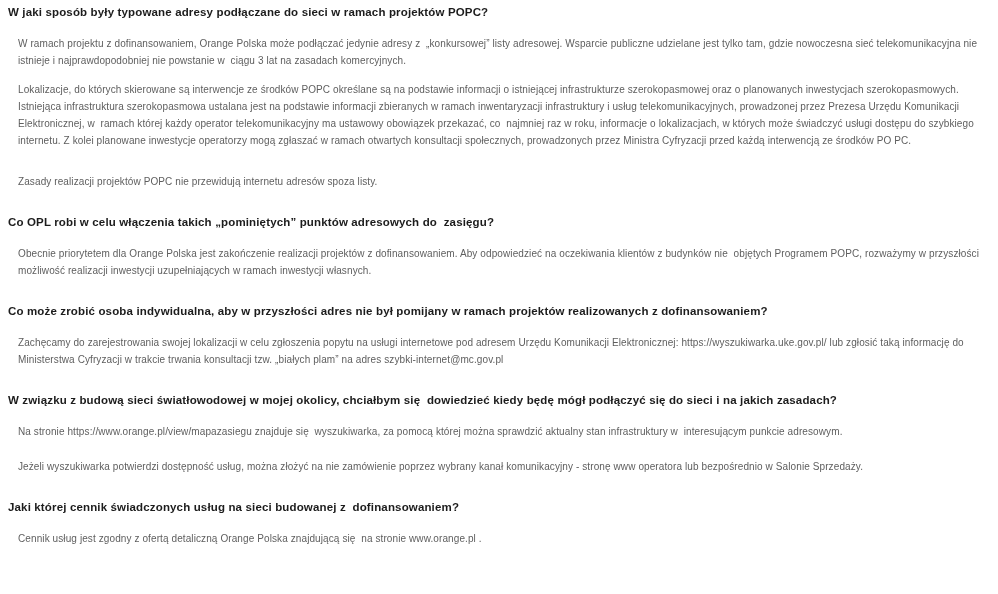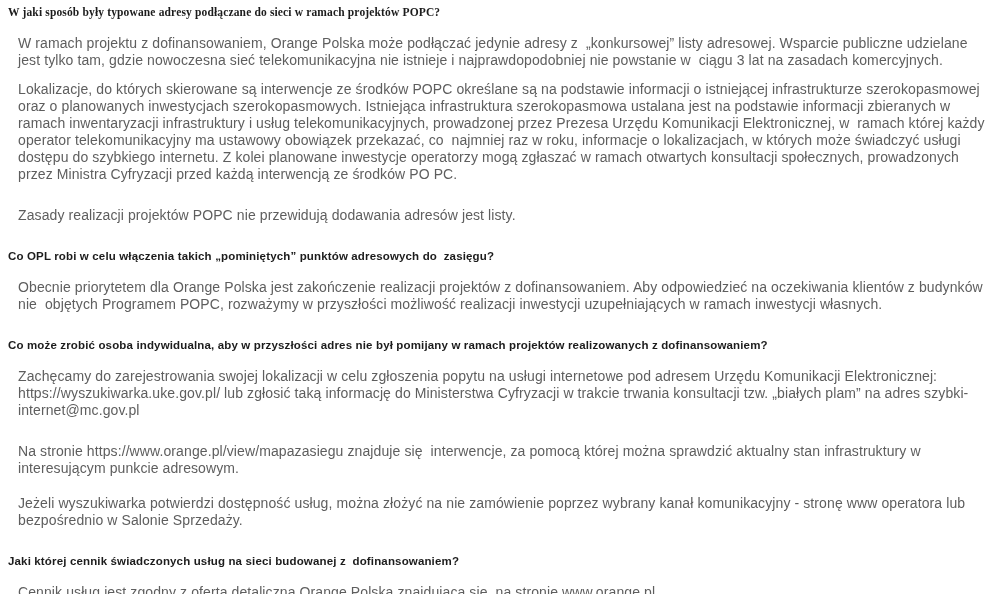--- a/index.html
+++ b/index.html
@@ -22,59 +22,60 @@
   .question {
     font-size: 11.5px;
     font-weight: 700;
     color: #1c1c1c;
     letter-spacing: 0.15px;
     line-height: 17px;
     margin: 0 0 14px 0;
     white-space: pre-wrap;
   }
   .answer {
-    font-size: 14px;
+    font-size: 10px;
     font-weight: 400;
     color: #5e5e5e;
     letter-spacing: 0.1px;
     line-height: 17px;
     margin: 0 0 12px 10px;
     white-space: pre-wrap;
   }
   .answer:last-child {
     margin-bottom: 0;
   }
 </style>
 </head>
 <body>
 
 <div class="page" style="background: rgb(255, 255, 255);">
   <div id="faq-list">
   <section class="qa">
-    <h2 class="question" style="color: rgb(28, 28, 28); font-family: Liberation Serif, serif;">W jaki sposób były typowane adresy podłączane do sieci w ramach projektów POPC?</h2>
+    <h2 class="question" style="color: rgb(28, 28, 28);">W jaki sposób były typowane adresy podłączane do sieci w ramach projektów POPC?</h2>
   <p class="answer" style="color: rgb(94, 94, 94);">W ramach projektu z dofinansowaniem, Orange Polska może podłączać jedynie adresy z  „konkursowej” listy adresowej. Wsparcie publiczne udzielane jest tylko tam, gdzie nowoczesna sieć telekomunikacyjna nie istnieje i najprawdopodobniej nie powstanie w  ciągu 3 lat na zasadach komercyjnych.</p>
         <p class="answer" style="color: rgb(94, 94, 94);">Lokalizacje, do których skierowane są interwencje ze środków POPC określane są na podstawie informacji o istniejącej infrastrukturze szerokopasmowej oraz o planowanych inwestycjach szerokopasmowych. Istniejąca infrastruktura szerokopasmowa ustalana jest na podstawie informacji zbieranych w ramach inwentaryzacji infrastruktury i usług telekomunikacyjnych, prowadzonej przez Prezesa Urzędu Komunikacji Elektronicznej, w  ramach której każdy operator telekomunikacyjny ma ustawowy obowiązek przekazać, co  najmniej raz w roku, informacje o lokalizacjach, w których może świadczyć usługi dostępu do szybkiego internetu. Z kolei planowane inwestycje operatorzy mogą zgłaszać w ramach otwartych konsultacji społecznych, prowadzonych przez Ministra Cyfryzacji przed każdą interwencją ze środków PO PC.</p>
       </section>
 
   <section class="qa">
-  <p class="answer" style="color: rgb(94, 94, 94);">Zasady realizacji projektów POPC nie przewidują dodawania adresów jest listy.</p>
+  <p class="answer" style="color: rgb(94, 94, 94);">Zasady realizacji projektów POPC nie przewidują internetu adresów spoza listy.</p>
       </section>
 
   <section class="qa">
     <h2 class="question" style="color: rgb(28, 28, 28);">Co OPL robi w celu włączenia takich „pominiętych” punktów adresowych do  zasięgu?</h2>
   <p class="answer" style="color: rgb(94, 94, 94);">Obecnie priorytetem dla Orange Polska jest zakończenie realizacji projektów z dofinansowaniem. Aby odpowiedzieć na oczekiwania klientów z budynków nie  objętych Programem POPC, rozważymy w przyszłości możliwość realizacji inwestycji uzupełniających w ramach inwestycji własnych.</p>
       </section>
 
   <section class="qa">
     <h2 class="question" style="color: rgb(28, 28, 28);">Co może zrobić osoba indywidualna, aby w przyszłości adres nie był pomijany w ramach projektów realizowanych z dofinansowaniem?</h2>
   <p class="answer" style="color: rgb(94, 94, 94);">Zachęcamy do zarejestrowania swojej lokalizacji w celu zgłoszenia popytu na usługi internetowe pod adresem Urzędu Komunikacji Elektronicznej: https://wyszukiwarka.uke.gov.pl/ lub zgłosić taką informację do Ministerstwa Cyfryzacji w trakcie trwania konsultacji tzw. „białych plam” na adres szybki-internet@mc.gov.pl</p>
       </section>
 
   <section class="qa">
-  <p class="answer" style="color: rgb(94, 94, 94);">Na stronie https://www.orange.pl/view/mapazasiegu znajduje się  interwencje, za pomocą której można sprawdzić aktualny stan infrastruktury w  interesującym punkcie adresowym.</p>
+    <h2 class="question" style="color: rgb(28, 28, 28);">W związku z budową sieci światłowodowej w mojej okolicy, chciałbym się  dowiedzieć kiedy będę mógł podłączyć się do sieci i na jakich zasadach?</h2>
+  <p class="answer" style="color: rgb(94, 94, 94);">Na stronie https://www.orange.pl/view/mapazasiegu znajduje się  wyszukiwarka, za pomocą której można sprawdzić aktualny stan infrastruktury w  interesującym punkcie adresowym.</p>
         <p class="answer" style="color: rgb(94, 94, 94); margin-top: 18px;">Jeżeli wyszukiwarka potwierdzi dostępność usług, można złożyć na nie zamówienie poprzez wybrany kanał komunikacyjny - stronę www operatora lub bezpośrednio w Salonie Sprzedaży.</p>
       </section>
 
   <section class="qa">
     <h2 class="question" style="color: rgb(28, 28, 28);">Jaki której cennik świadczonych usług na sieci budowanej z  dofinansowaniem?</h2>
   <p class="answer" style="color: rgb(94, 94, 94);">Cennik usług jest zgodny z ofertą detaliczną Orange Polska znajdującą się  na stronie www.orange.pl .</p>
       </section>
 </div>
 </div>
 

